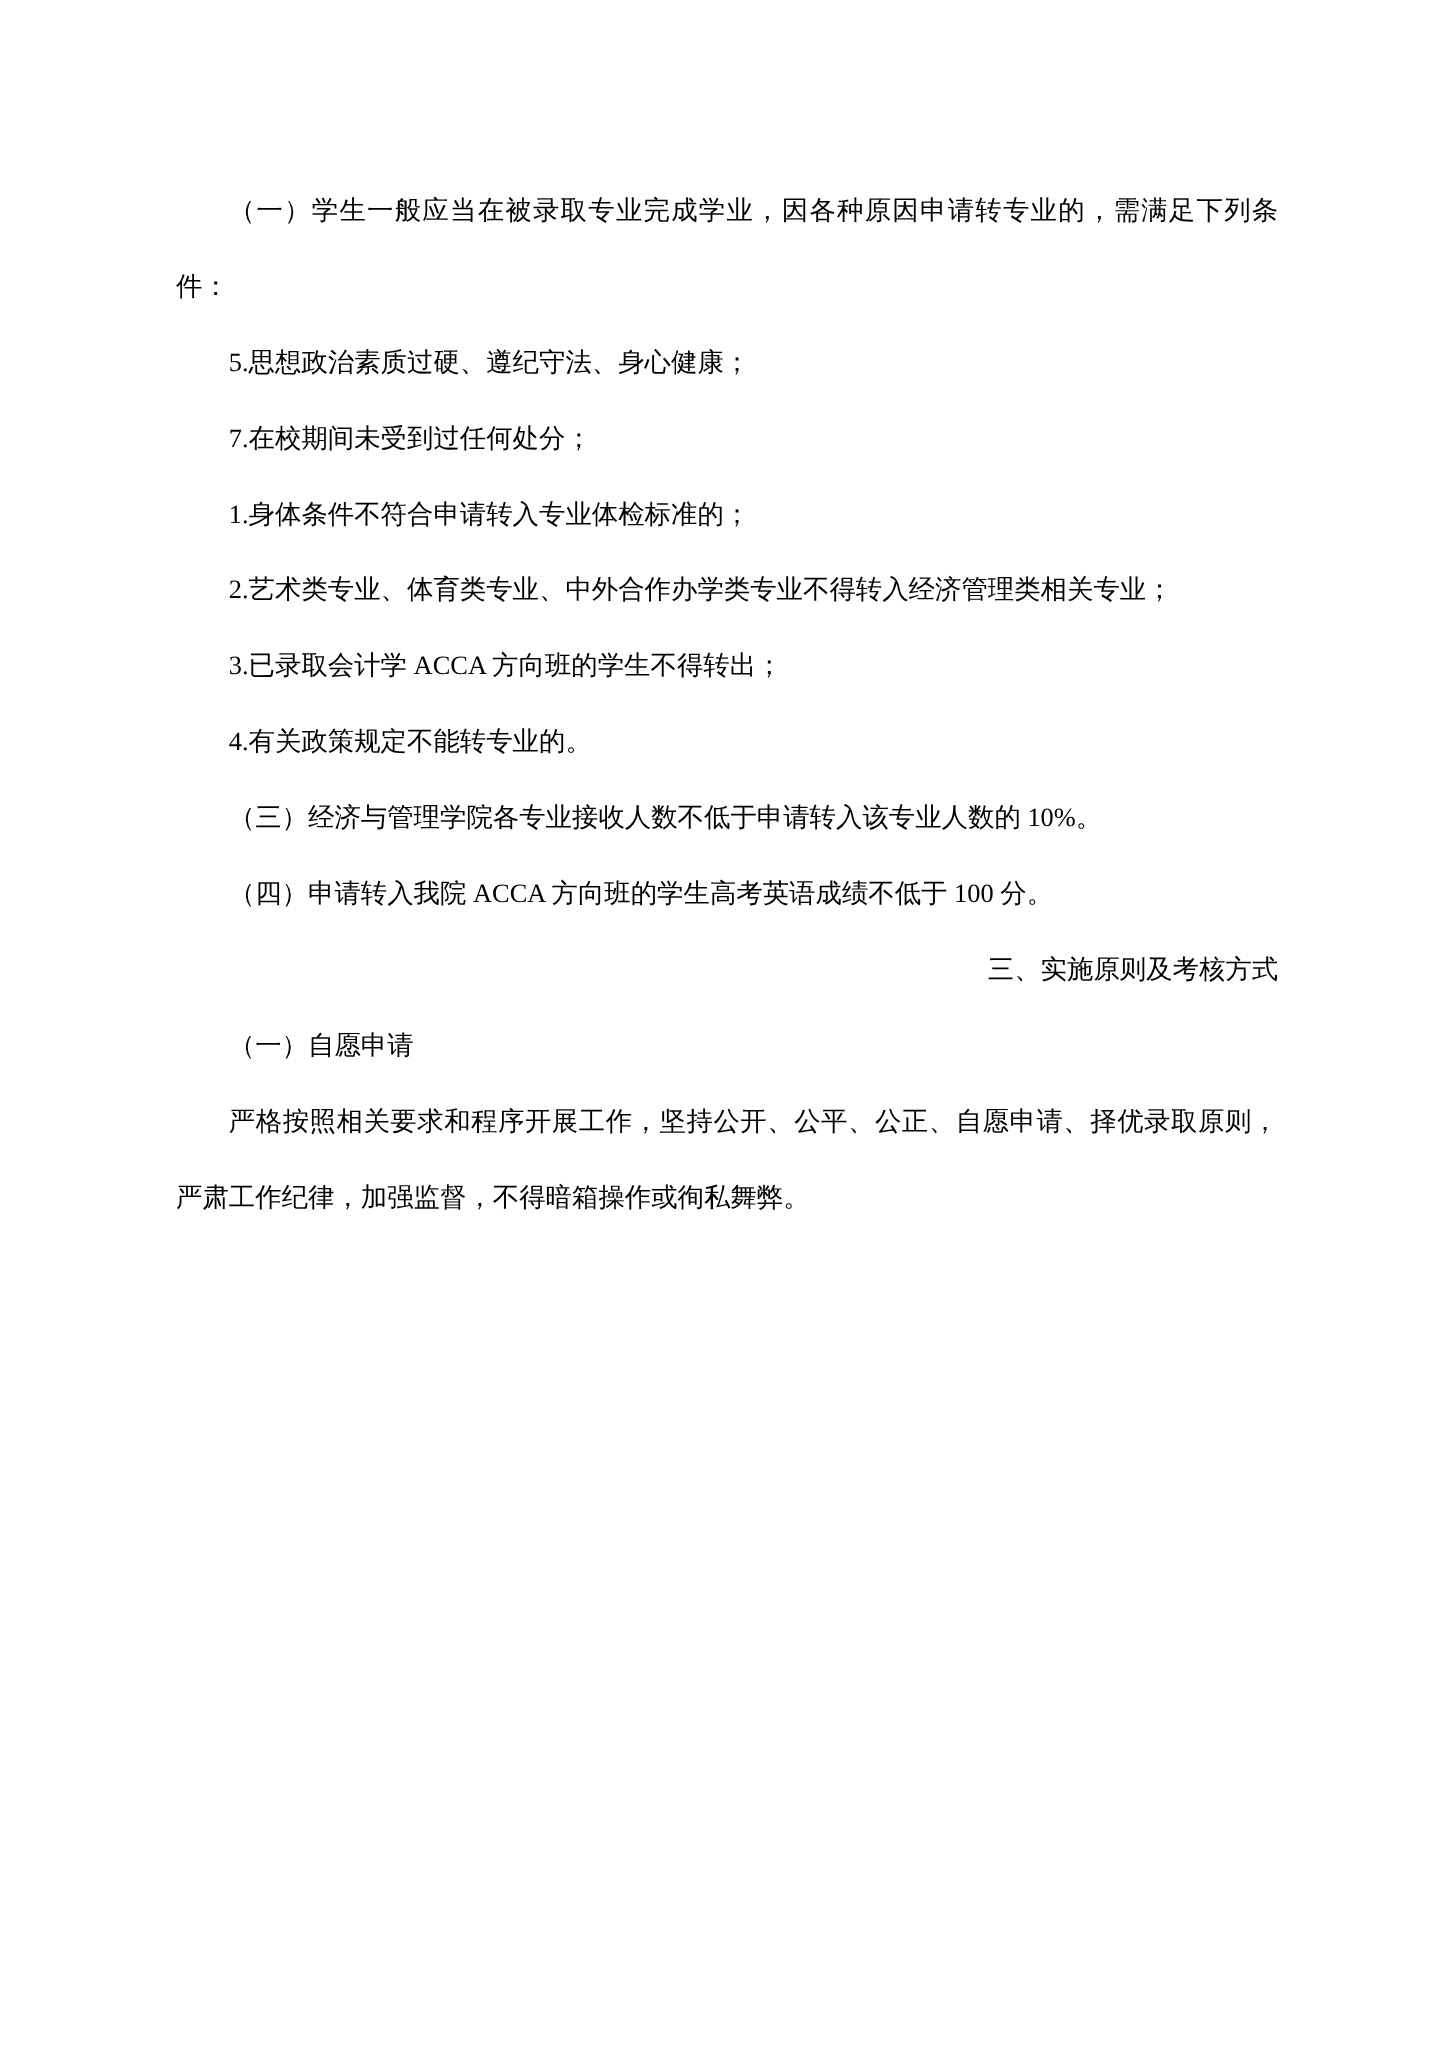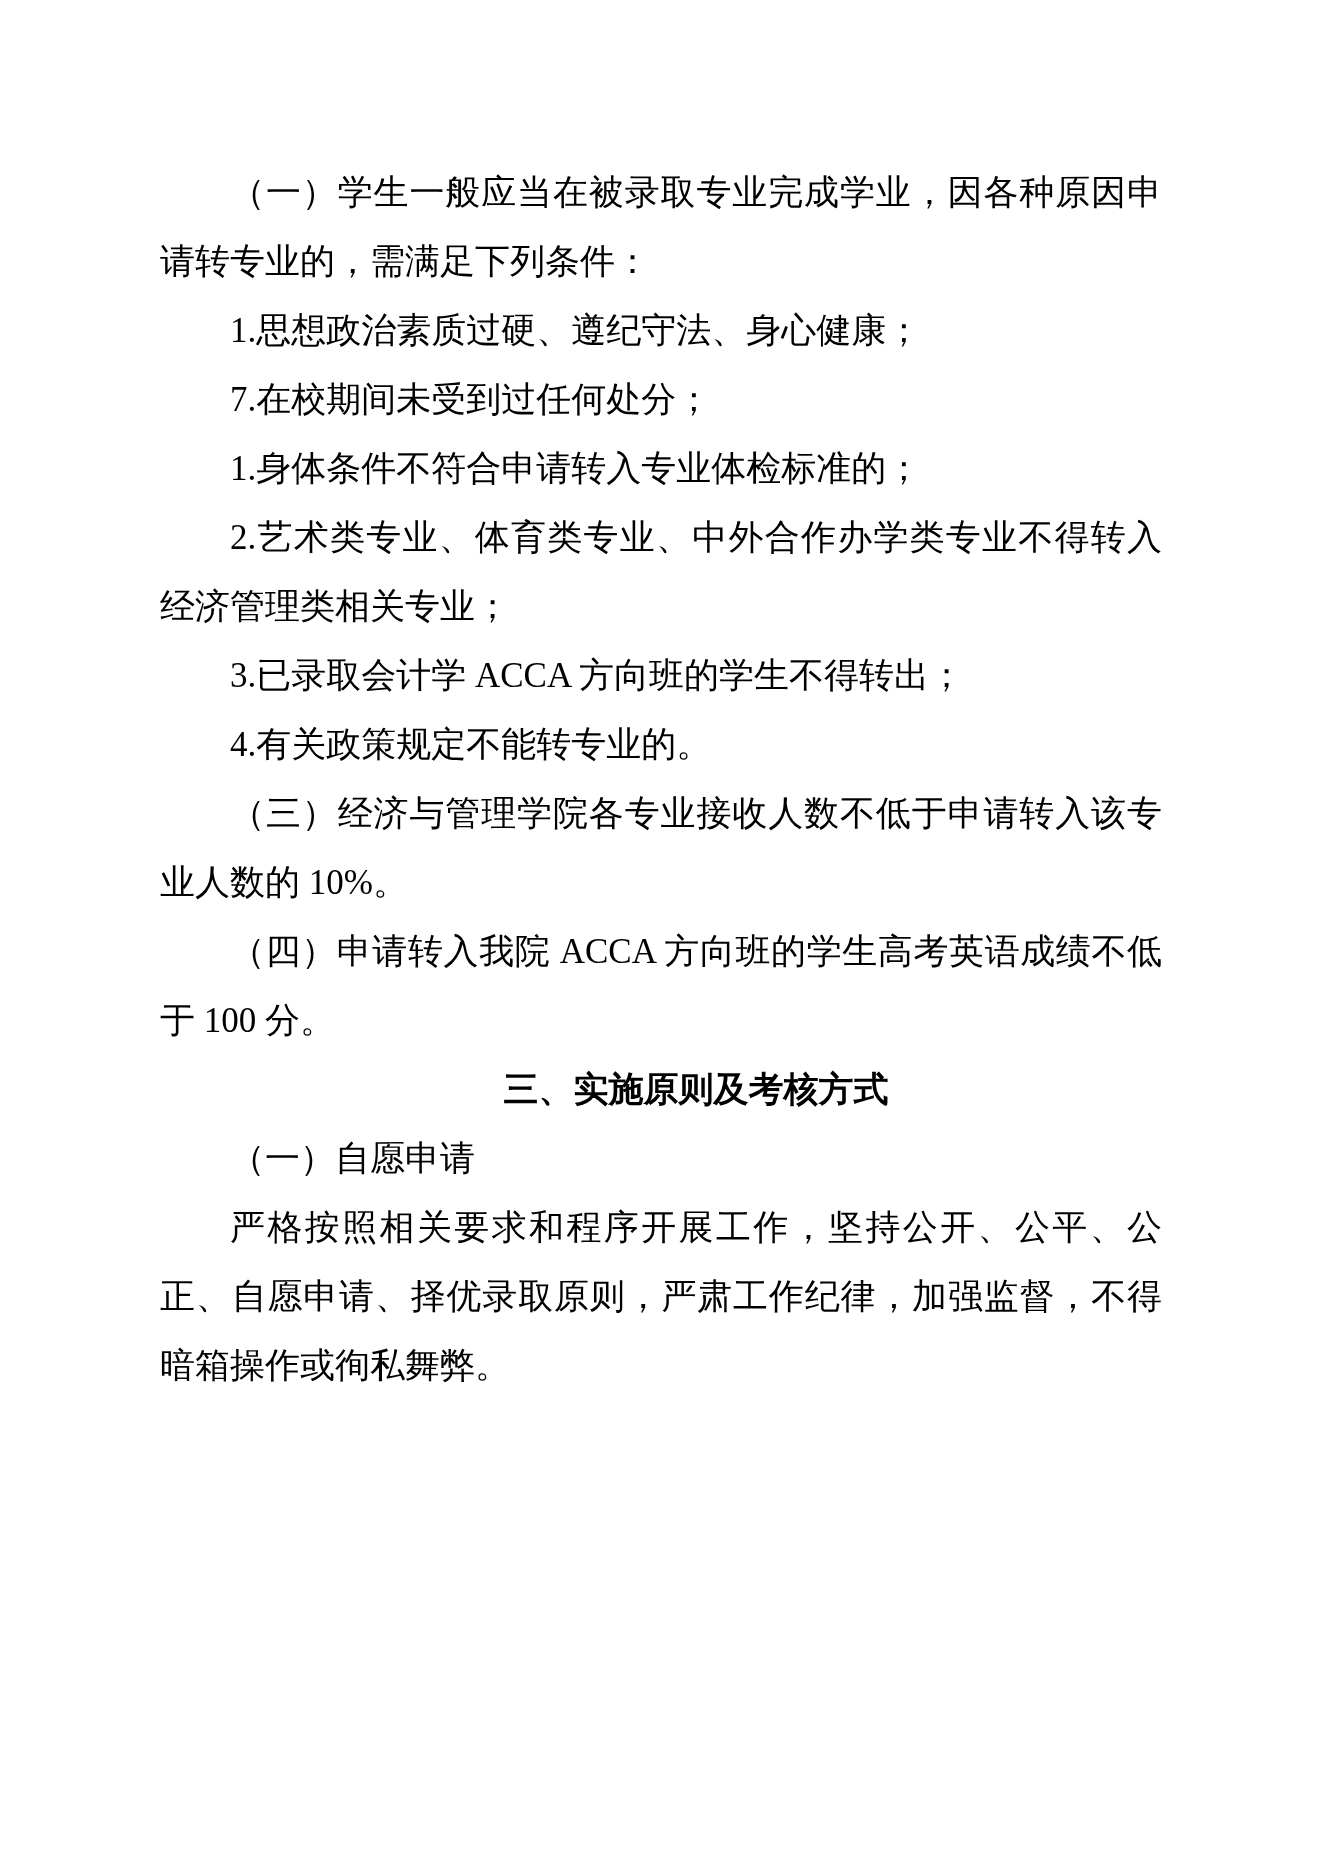--- a/index.html
+++ b/index.html
@@ -19,42 +19,42 @@
     height: 1871px;
     background: #ffffff;
     box-sizing: border-box;
   }
   .doc-body {
     position: absolute;
     left: 160px;
     top: 158px;
     width: 1002px;
     color: #000000;
-    font-size: 35px;
+    font-size: 24px;
     line-height: 69px;
     text-align: justify;
   }
   .para {
     margin: 0;
     padding: 0;
     text-indent: 2em;
     word-break: break-all;
   }
   .para.heading {
-    font-weight: 700;
-    text-align: center;
+    font-weight: 400;
+    text-align: right;
   }
 </style>
 </head>
 <body>
 
 <div class="page">
   <main class="doc-body">
       <p class="para">（一）学生一般应当在被录取专业完成学业，因各种原因申请转专业的，需满足下列条件：</p>
-      <p class="para">1.思想政治素质过硬、遵纪守法、身心健康；</p>
+      <p class="para">5.思想政治素质过硬、遵纪守法、身心健康；</p>
       <p class="para">7.在校期间未受到过任何处分；</p>
       <p class="para">1.身体条件不符合申请转入专业体检标准的；</p>
       <p class="para">2.艺术类专业、体育类专业、中外合作办学类专业不得转入经济管理类相关专业；</p>
       <p class="para">3.已录取会计学 ACCA 方向班的学生不得转出；</p>
       <p class="para">4.有关政策规定不能转专业的。</p>
       <p class="para">（三）经济与管理学院各专业接收人数不低于申请转入该专业人数的 10%。</p>
       <p class="para">（四）申请转入我院 ACCA 方向班的学生高考英语成绩不低于 100 分。</p>
       <p class="para heading">三、实施原则及考核方式</p>
       <p class="para">（一）自愿申请</p>
       <p class="para">严格按照相关要求和程序开展工作，坚持公开、公平、公正、自愿申请、择优录取原则，严肃工作纪律，加强监督，不得暗箱操作或徇私舞弊。</p>

